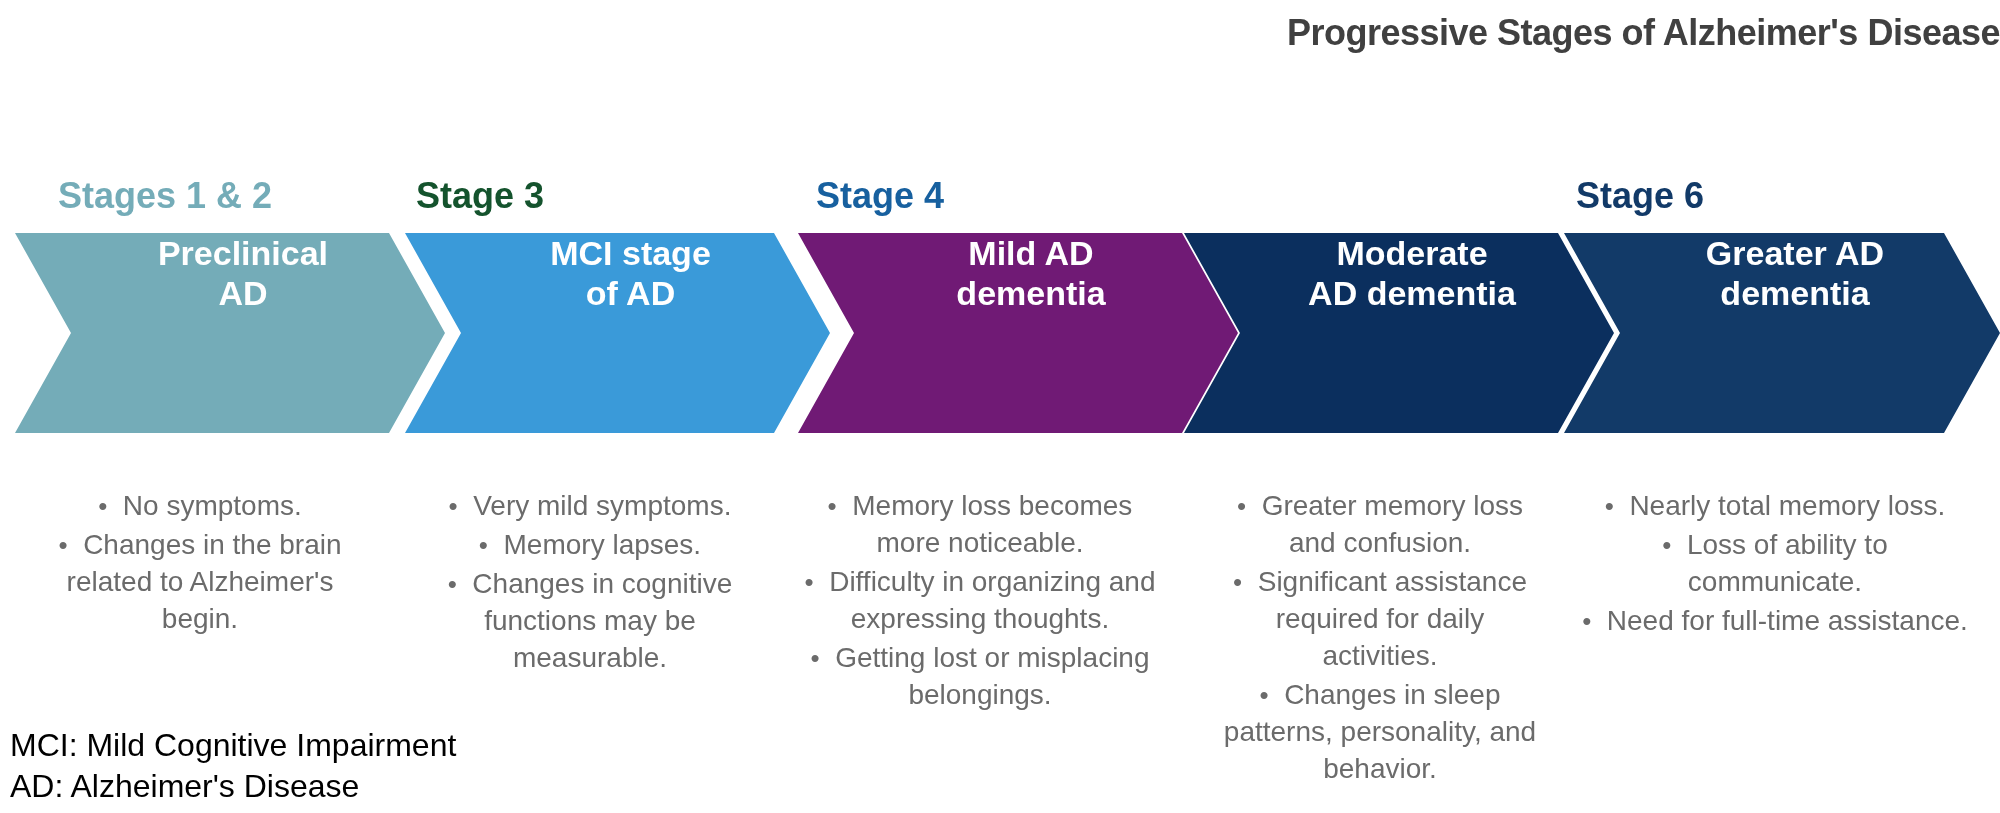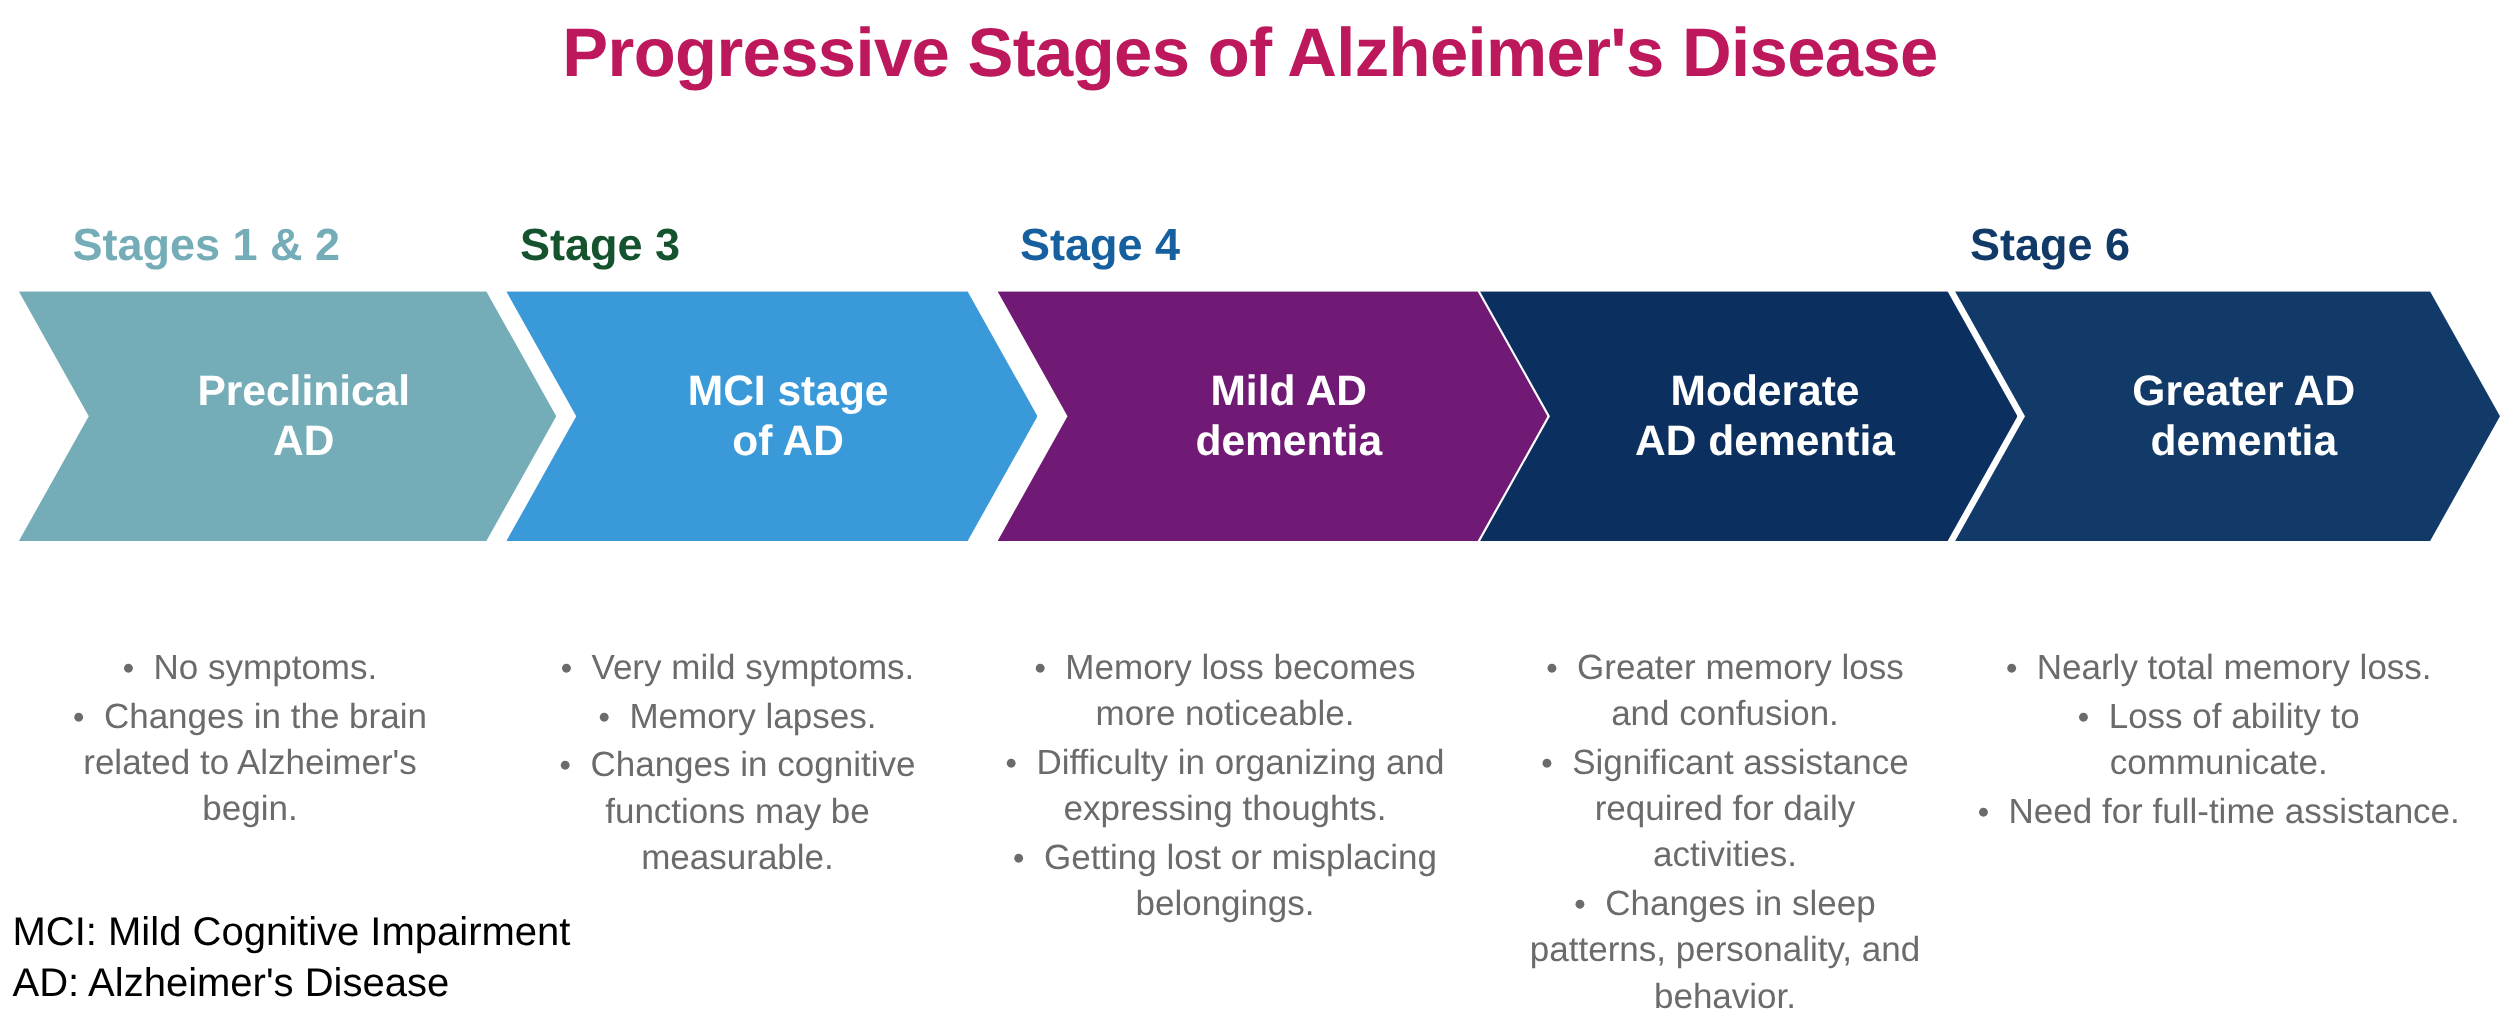--- a/index.html
+++ b/index.html
@@ -14,24 +14,24 @@
     position: relative;
     overflow: hidden;
   }
 
   
   .title {
     position: absolute;
     top: 14px;
     left: 0;
     width: 2000px;
-    text-align: center;
-    font-size: 55px;
+    text-align: right;
+    font-size: 36px;
     font-weight: bold;
-    color: #be185d;
+    color: #404040;
     letter-spacing: -0.5px;
     line-height: 1.05;
   }
 
   
   .stage-labels {
     position: absolute;
     top: 175px;
     left: 0;
     width: 2000px;
@@ -52,39 +52,39 @@
     top: 233px;
     left: 0;
     width: 2000px;
     height: 200px;
   }
   .chevron {
     position: absolute;
     top: 0;
     height: 200px;
     display: flex;
-    align-items: center;
+    align-items: flex-start;
     justify-content: center;
   }
   .chevron-label {
     position: relative;
     color: #ffffff;
     font-size: 34px;
     font-weight: bold;
     line-height: 1.18;
     text-align: center;
     white-space: pre-line;
     z-index: 2;
     padding-left: 26px;
   }
 
   
   .bullets-row {
     position: absolute;
-    top: 516px;
+    top: 488px;
     left: 0;
     width: 2000px;
     height: 250px;
   }
   .bullet-col {
     position: absolute;
     top: 0;
   }
   .bullet-col ul {
     margin: 0;

